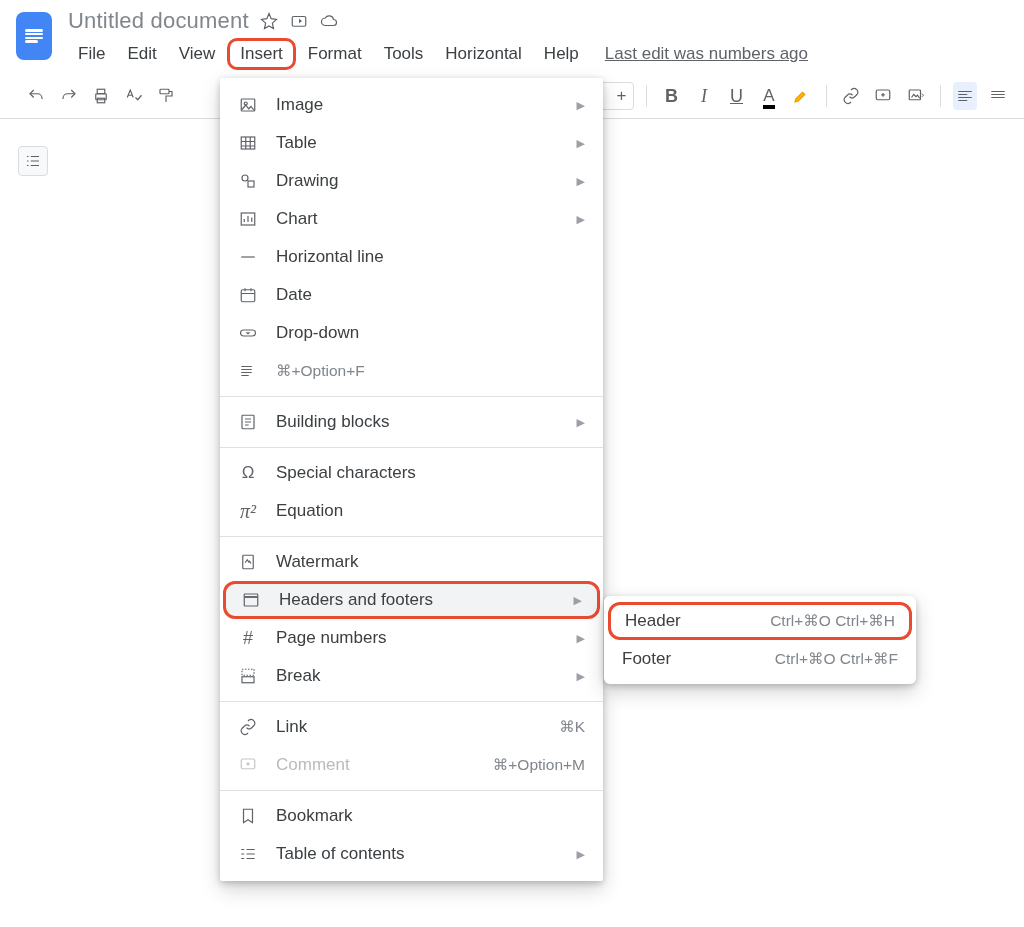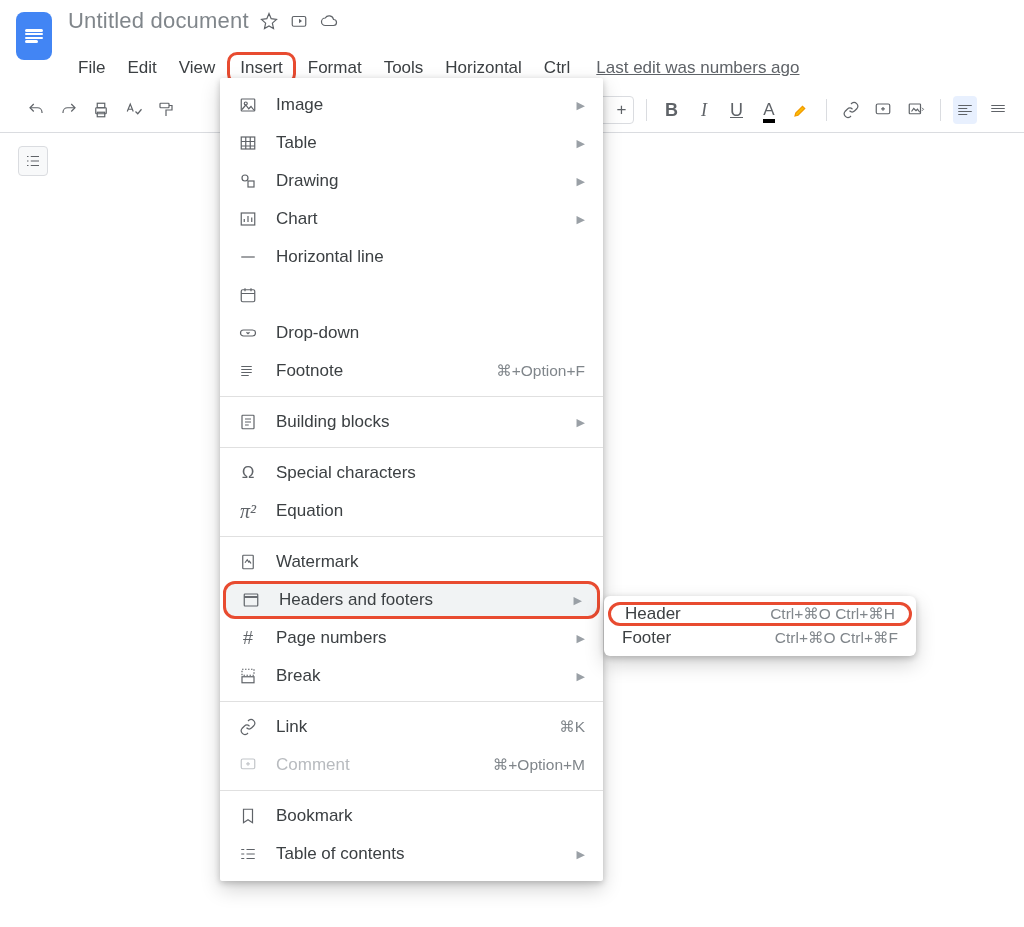--- a/index.html
+++ b/index.html
@@ -2,21 +2,21 @@
 <html><head>
 <meta charset="utf-8">
 <style>
   * { box-sizing: border-box; margin: 0; padding: 0; }
   body { font-family: Arial, "Helvetica Neue", sans-serif; font-size: 14px; color:#3c4043; width:1024px; height:927px; background:#fff; position:relative; overflow:hidden;}
   .header { padding: 8px 10px 0 10px; display:flex; align-items:flex-start; }
   .docs-logo { width:36px; height:48px; border-radius:8px; background:#4285f4; position:relative; margin:4px 16px 4px 6px; display:flex; align-items:center; justify-content:center;}
   .docs-logo .lines { width:18px; height:14px; display:flex; flex-direction:column; justify-content:space-between;}
   .docs-logo .lines span { display:block; height:2.5px; background:#fff; border-radius:2px;}
   .docs-logo .lines span.short { width:70%; }
-  .title-row { display:flex; align-items:center; gap:10px; margin-bottom:18px;}
+  .title-row { display:flex; align-items:center; gap:10px; margin-bottom:4px;}
   .doc-title { font-size:22px; color:#80868b; letter-spacing:0.2px;}
   .title-icon { width:20px; height:20px; color:#5f6368; display:flex; align-items:center; justify-content:center;}
   .menubar { display:flex; align-items:center; gap:2px; margin-top:4px;}
   .menu-item { padding:6px 10px; border-radius:4px; font-size:17px; color:#3c4043; cursor:pointer;}
   .menu-item.highlight { border:3px solid #e84b30; border-radius:10px; padding:3px 10px;}
   .last-edit { font-size:17px; color:#5f6368; text-decoration:underline; margin-left:14px; cursor:pointer;}
   .toolbar-wrap { border-bottom:1px solid #dadce0; margin-top:6px; padding-top:2px;}
   .toolbar { display:flex; align-items:center; padding:4px 14px 8px 24px; gap:8px;}
   .tb-btn { width:28px; height:28px; display:flex; align-items:center; justify-content:center; color:#5f6368; border-radius:4px;}
   .tb-sep { width:1px; height:22px; background:#dadce0; margin:0 4px;}
@@ -33,21 +33,21 @@
   .dd-item .icon { width:20px; height:20px; display:flex; align-items:center; justify-content:center; color:#5f6368; flex-shrink:0;}
   .dd-item .label { flex:1; }
   .dd-item .arrow { color:#9aa0a6; font-size:11px;}
   .dd-item .shortcut { color:#80868b; font-size:15.5px;}
   .dd-item.disabled { color:#b8bbbf;}
   .dd-item.disabled .icon{ color:#c2c5c9;}
   .dd-sep { height:1px; background:#e0e0e0; margin:6px 0;}
   .dd-item.hovered { background:#f1f3f4;}
   .dd-item.boxed { border:3px solid #e84b30; border-radius:12px; margin:0 3px; padding-left:15px; padding-right:15px;}
   .submenu { position:absolute; top:596px; left:604px; width:312px; background:#fff; border-radius:6px; box-shadow:0 2px 6px rgba(0,0,0,0.2),0 8px 20px rgba(0,0,0,0.18); padding:6px 0; z-index:11;}
-  .sub-item { display:flex; align-items:center; height:24px; padding:0 18px; gap:9px; font-size:17px; color:#3c4043;}
+  .sub-item { display:flex; align-items:center; height:38px; padding:0 18px; gap:9px; font-size:17px; color:#3c4043;}
   .sub-item .label { flex:1;}
   .sub-item .shortcut { color:#80868b; font-size:15.5px;}
   .sub-item.boxed { border:3px solid #e84b30; border-radius:12px; margin:0 4px; padding:0 14px;}
   .left-rail { position:absolute; top:146px; left:18px;}
   .left-rail .rail-btn { width:30px; height:30px; border:1px solid #dadce0; border-radius:4px; background:#f8f9fa; display:flex; align-items:center; justify-content:center; color:#5f6368;}
   svg { width:18px; height:18px; stroke:currentColor; fill:none; stroke-width:1.6; }
 </style>
 </head>
 <body>
 
@@ -81,21 +81,21 @@
         </span>
     </div>
     <div class="menubar">
       <div class="menu-item">File</div>
       <div class="menu-item">Edit</div>
       <div class="menu-item">View</div>
       <div class="menu-item highlight">Insert</div>
       <div class="menu-item">Format</div>
       <div class="menu-item">Tools</div>
       <div class="menu-item">Horizontal</div>
-      <div class="menu-item">Ctrl</div>
+      <div class="menu-item">Help</div>
       <span class="last-edit">Last edit was numbers ago</span>
     </div>
   </div>
 </div>
 
 <div class="toolbar-wrap">
   <div class="toolbar">
     <div class="tb-btn">
         <svg viewBox="0 0 24 24">
           <path d="M9 14l-5-5 5-5"></path>
@@ -236,37 +236,37 @@
       </span>
     <span class="label">Horizontal line</span>
   </div>
   <div class="dd-item">
     <span class="icon">
         <svg viewBox="0 0 24 24">
           <rect x="3" y="5" width="18" height="16" rx="2"></rect>
           <path d="M3 10h18M8 3v4M16 3v4"></path>
         </svg>
       </span>
+    <span class="label">Date</span>
   </div>
   <div class="dd-item">
     <span class="icon">
         <svg viewBox="0 0 24 24">
           <rect x="2" y="8" width="20" height="8" rx="4"></rect>
           <path d="M10 11l2 2 2-2"></path>
         </svg>
       </span>
     <span class="label">Drop-down</span>
   </div>
   <div class="dd-item">
     <span class="icon">
         <svg viewBox="0 0 24 24">
           <path d="M3 6h14M3 10h14M3 14h14M3 18h10"></path>
         </svg>
       </span>
-    <span class="label">Footnote</span>
     <span class="shortcut">⌘+Option+F</span>
   </div>
   <div class="dd-sep"></div>
   <div class="dd-item">
     <span class="icon">
         <svg viewBox="0 0 24 24">
           <rect x="4" y="3" width="16" height="18" rx="1"></rect>
           <path d="M8 8h8M8 12h8M8 16h5"></path>
         </svg>
       </span>

